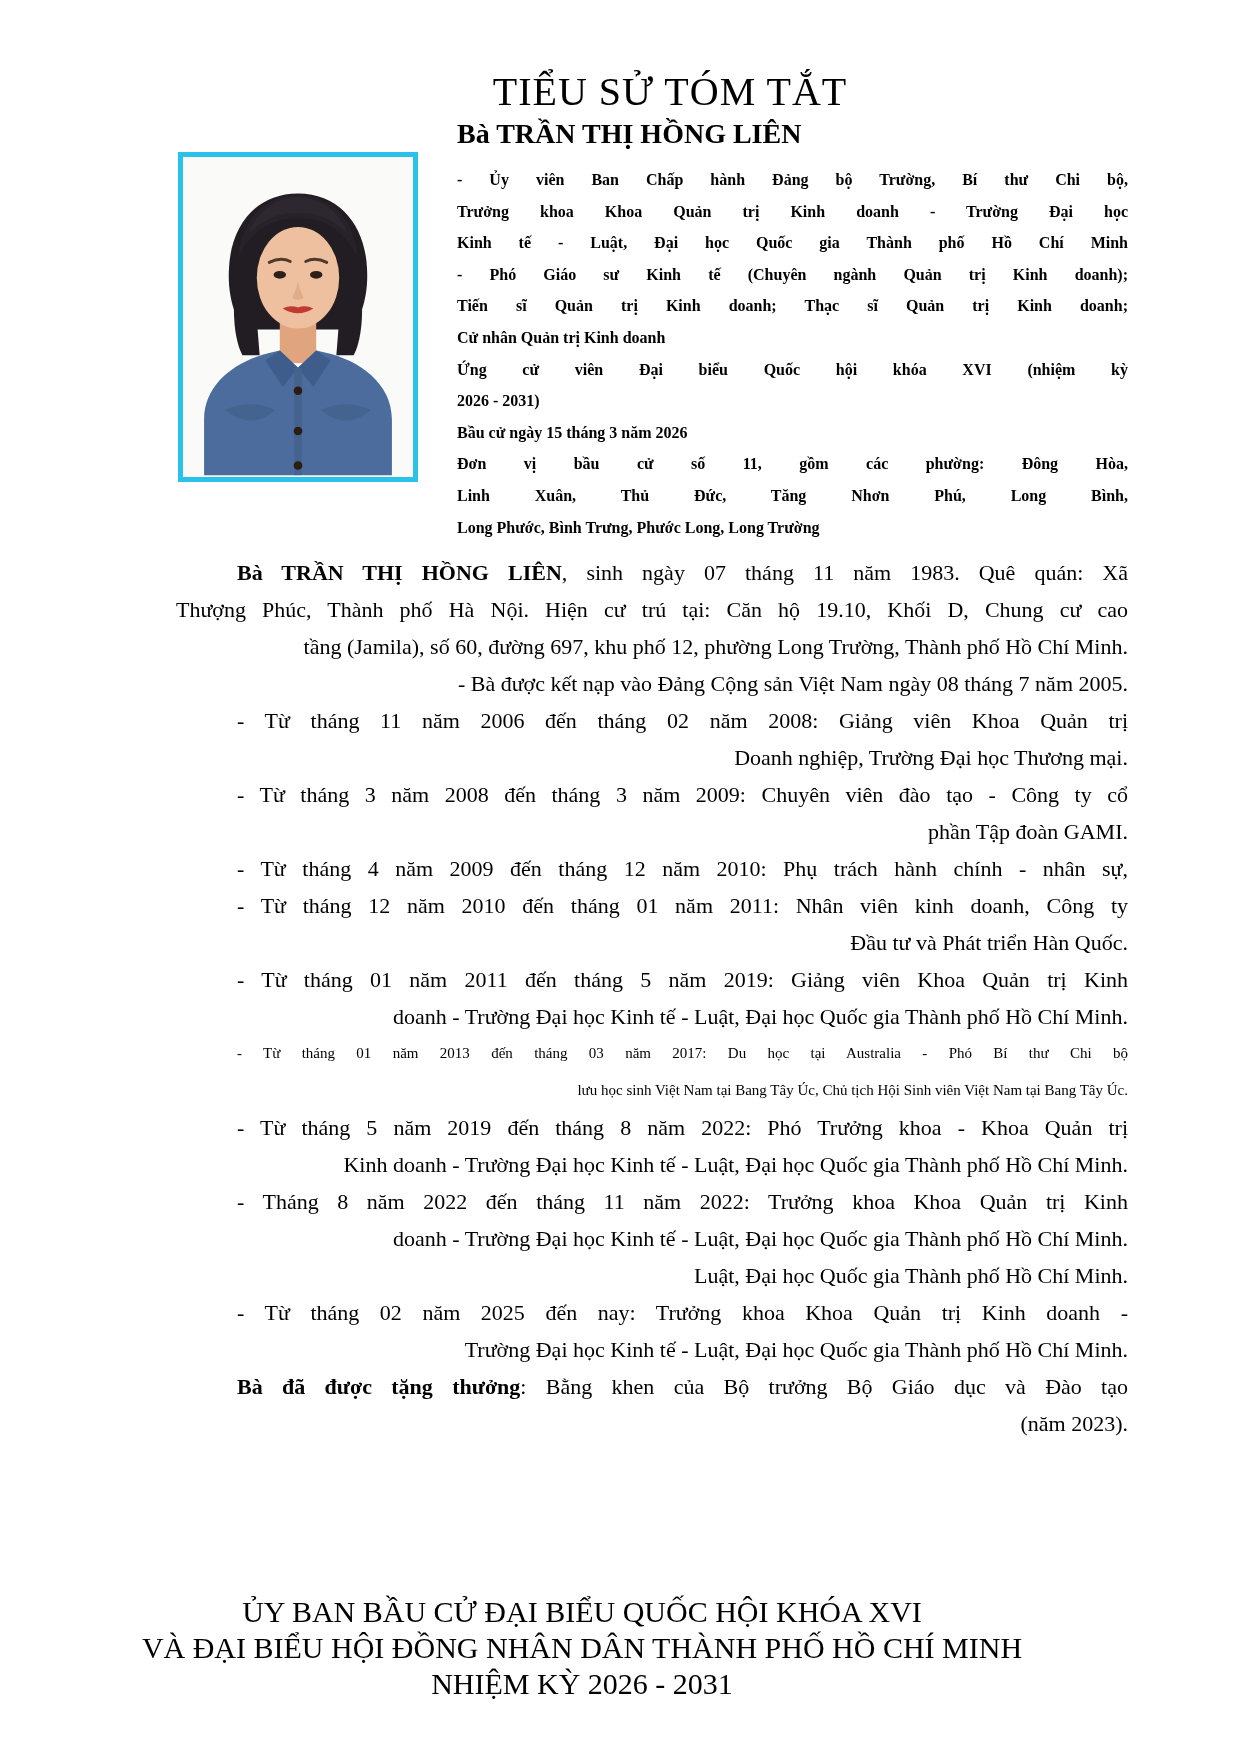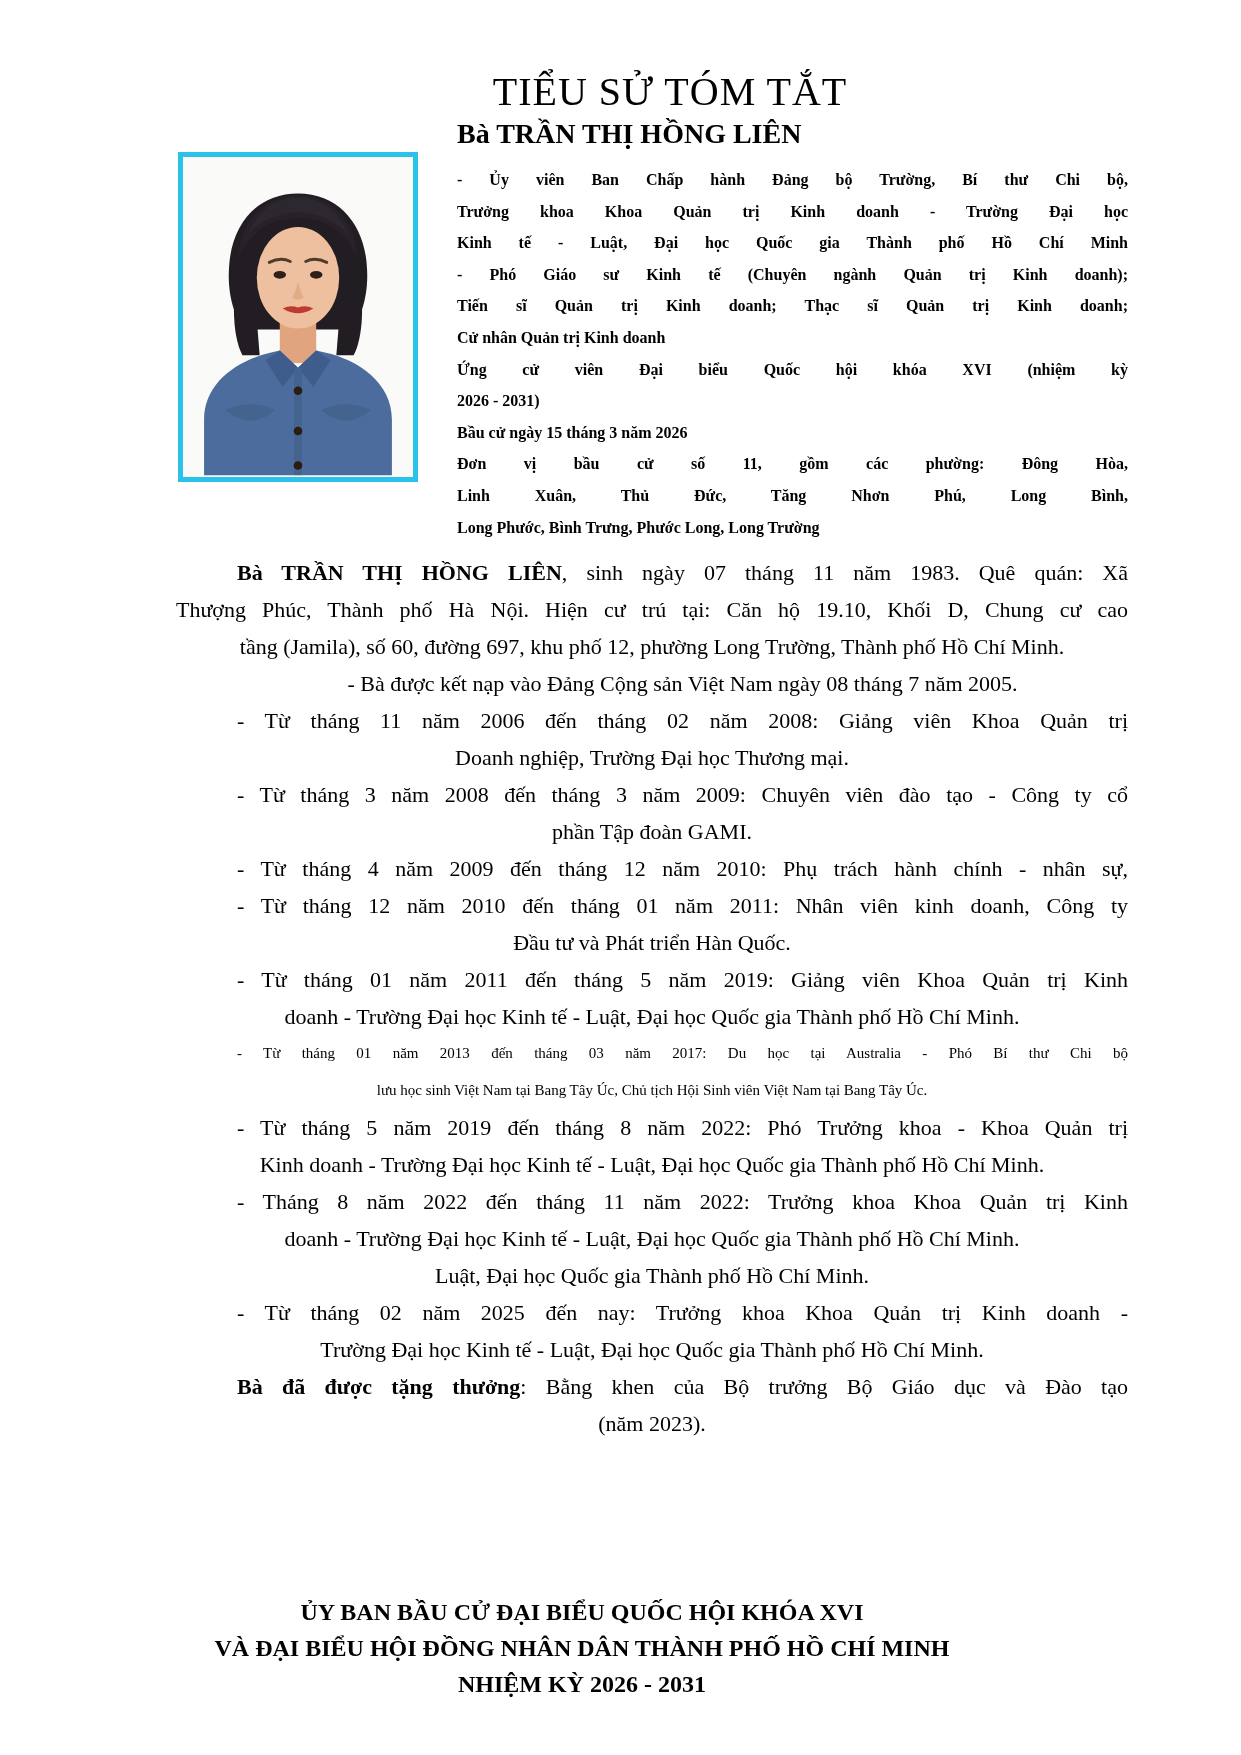--- a/index.html
+++ b/index.html
@@ -23,28 +23,28 @@
   .profile{
     position:absolute;left:457px;top:164px;width:671px;
     font-size:16px;font-weight:bold;line-height:31.6px;
   }
   .profile .ln{text-align:left;}
   .profile .stretch{text-align:justify;text-align-last:justify;}
   .body{
     position:absolute;left:176px;top:554px;width:952px;
     font-size:22px;line-height:37px;
   }
-  .body .ln{text-align:center;white-space:normal;}
+  .body .ln{text-align:right;white-space:normal;}
   .body .stretch{text-align:justify;text-align-last:justify;font-family:Liberation Serif, serif;}
   .body .ind{text-indent:61px;}
   .body .condensed{font-size:15px;}
   .bold{font-weight:bold;}
   .footer{
     position:absolute;left:106px;top:1594px;width:952px;text-align:center;
-    font-size:24px;font-weight:bold;line-height:36px;
+    font-size:30px;font-weight:normal;line-height:36px;
   }
 </style>
 </head>
 <body>
 
 <div class="page">
 
   <div class="title">TIỂU SỬ TÓM TẮT</div>
 
   <div class="subtitle">Bà TRẦN THỊ HỒNG LIÊN</div>

